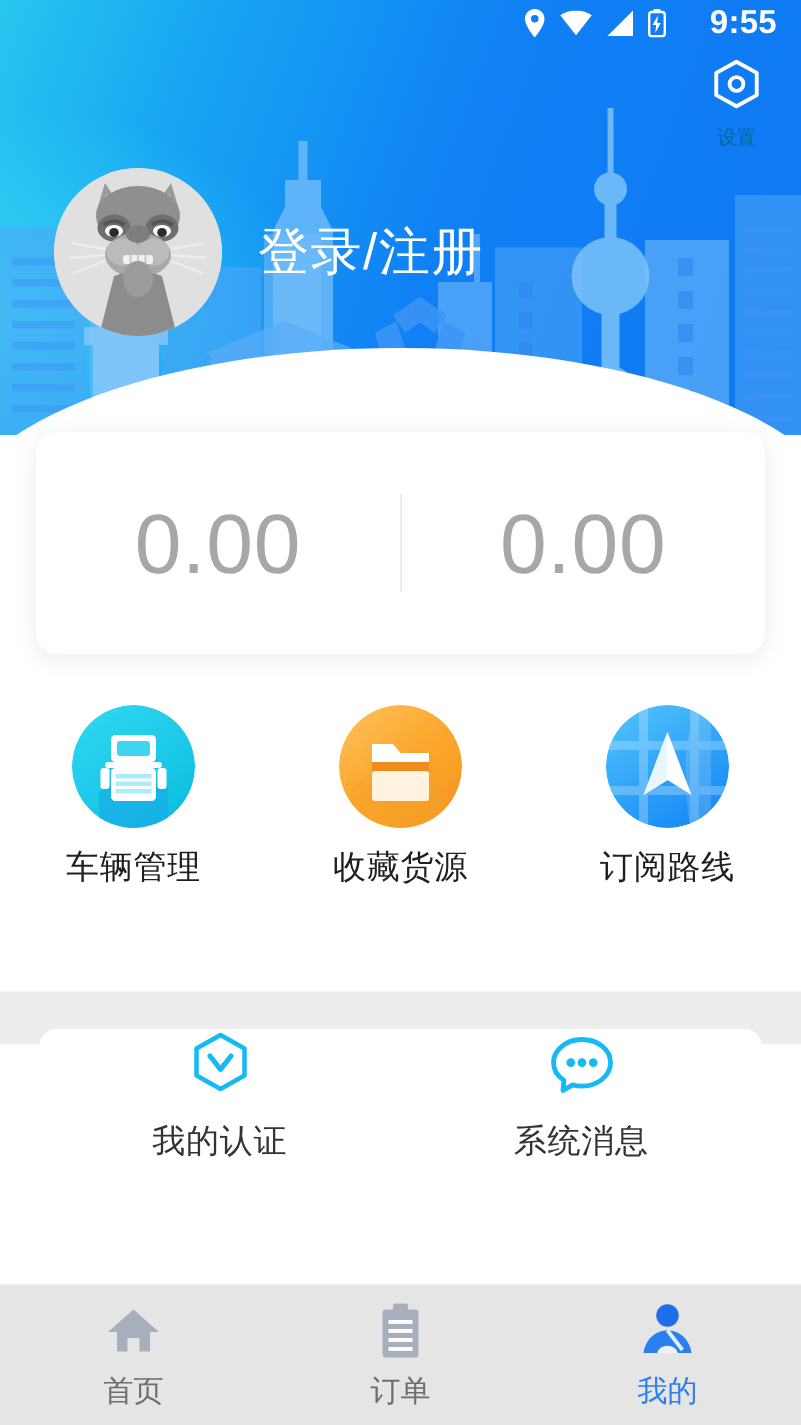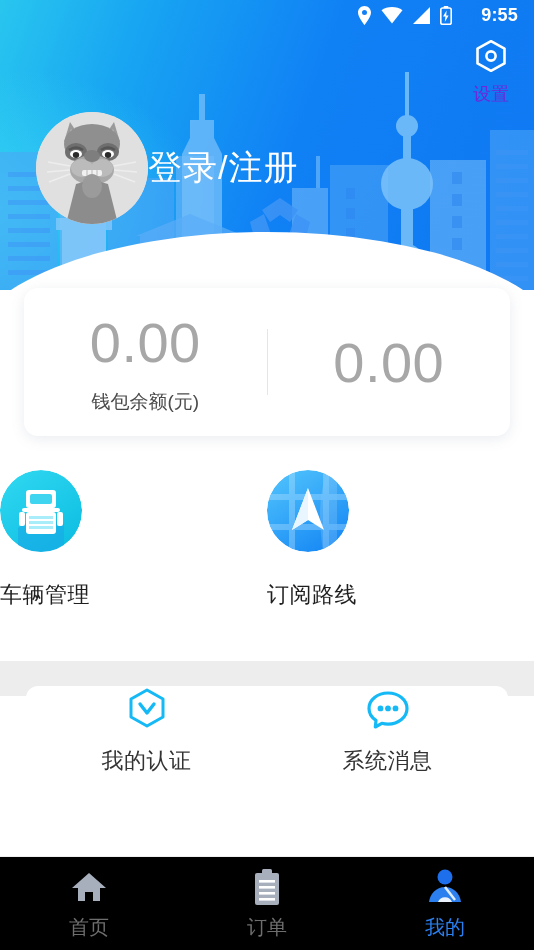--- a/index.html
+++ b/index.html
@@ -31,37 +31,37 @@
   }
 
   
   .statusbar {
     position:absolute; top:0; left:0; width:534px; height:30px;
     display:flex; align-items:center; justify-content:flex-end;
     gap:9px; padding-right:16px; z-index:8;
     color:#fff; font-size:17px; font-weight:bold;
   }
   .statusbar svg { display:block; }
-  .sb-time { font-size:18px; letter-spacing:.2px; margin-left:20px; }
+  .sb-time { font-size:22px; letter-spacing:.2px; margin-left:20px; }
 
   
   .settings {
     position:absolute; top:38px; right:24px; z-index:8;
     display:flex; flex-direction:column; align-items:center; gap:2px;
     color:#fff;
   }
-  .settings-label { font-size:18px; color:#6d28d9; }
+  .settings-label { font-size:13px; color:#0369a1; }
 
   
   .skyline { position:absolute; left:0; bottom:0; width:534px; height:230px; z-index:2; }
 
   
   .profile {
     position:absolute; left:36px; top:112px; z-index:7;
-    display:flex; align-items:center; 
+    display:flex; align-items:center; gap:24px;
   }
   .avatar {
     width:112px; height:112px; border-radius:50%;
     background:#E3E3E3; overflow:hidden; position:relative;
     flex:none;
   }
   .login-text {
     font-size:34px; color:#ffffff; letter-spacing:1px;
   }
 
@@ -78,21 +78,21 @@
   }
   .wallet-value { font-size:56px; color:#A7A7A7; font-weight:500; letter-spacing:.5px; }
   .wallet-label { font-size:19px; color:#4A4A4A; }
   .wallet-divider { width:1px; height:66px; background:#E6E6E6; }
 
   
   .grid1 {
     position:absolute; left:0; top:470px; width:534px;
     display:flex; z-index:3;
   }
-  .cell { flex:1; display:flex; flex-direction:column; gap:28px; }
+  .cell { flex:1; display:flex; flex-direction:column; align-items:center; gap:11px; }
   .cell-icon-lg { width:82px; height:82px; border-radius:50%; overflow:hidden; position:relative; }
   .cell-label-lg { font-size:22px; color:#1f1f1f; letter-spacing:.5px; }
 
   
   .sep-band {
     position:absolute; left:0; top:661px; width:534px; height:35px;
     background:#EDEDED; z-index:1;
   }
 
   
@@ -101,21 +101,21 @@
     background:#fff; border-radius:12px; z-index:3;
     display:flex; align-items:flex-start;
   }
   .cell2 { flex:1; display:flex; flex-direction:column; align-items:center; gap:14px; }
   .cell-icon-sm { width:46px; height:46px; position:relative; }
   .cell-label-sm { font-size:22px; color:#333; letter-spacing:.5px; }
 
   
   .tabbar {
     position:absolute; left:0; bottom:0; width:534px; height:94px;
-    background:#000000; border-top:1px solid #EFEFEF;
+    background:#e5e5e5; border-top:1px solid #EFEFEF;
     display:flex; align-items:center; z-index:10;
   }
   .tab { flex:1; display:flex; flex-direction:column; align-items:center; gap:7px; }
   .tab-icon { width:40px; height:40px; }
   .tab-label { font-size:20px; color:#6E6E6E; }
   .tab.active .tab-label { color:#2B7FEE; }
 </style>
 </head>
 <body>
 
@@ -302,21 +302,20 @@
           <ellipse cx="56" cy="74" rx="10" ry="12" fill="#9B9B9B"></ellipse>
         </svg>
       </div>
       <div class="login-text">登录/注册</div>
     </div>
   </div>
 
   <div class="wallet-card">
     <div class="wallet-col">
       <div class="wallet-value">0.00</div>
-      <div class="wallet-label">钱包余额(元)</div>
     </div>
     <div class="wallet-divider"></div>
     <div class="wallet-col">
       <div class="wallet-value">0.00</div>
     </div>
   </div>
 
   <div class="grid1">
 
     <div class="cell">
@@ -339,20 +338,39 @@
           <g fill="#A9ECFA">
             <rect x="29" y="46" width="24" height="3"></rect>
             <rect x="29" y="51" width="24" height="3"></rect>
             <rect x="29" y="56" width="24" height="3"></rect>
           </g>
         </svg>
       </div>
       <div class="cell-label-lg">车辆管理</div>
     </div>
 
+    <div class="cell">
+      <div class="cell-icon-lg">
+        <svg width="82" height="82" viewBox="0 0 82 82">
+          <defs>
+            <linearGradient id="gFold" x1="0" y1="0" x2="0.8" y2="1">
+              <stop offset="0%" stop-color="#FFC15E"></stop>
+                <stop offset="55%" stop-color="#FBA72C"></stop>
+                <stop offset="100%" stop-color="#F79620"></stop>
+            </linearGradient>
+          </defs>
+          <circle cx="41" cy="41" r="41" fill="url(#gFold)"></circle>
+          <path d="M8 55 q26 -20 50 -4 q12 8 16 16 v15 H8 z" fill="#F5A227" opacity="0.45"></path>
+          <path d="M22 26 h14 l5 6 h19 v8 H22 z" fill="#fff"></path>
+          <rect x="22" y="38" width="38" height="6" fill="#F08C1E"></rect>
+          <rect x="22" y="44" width="38" height="20" rx="2" fill="#FFF3DF"></rect>
+        </svg>
+      </div>
+      <div class="cell-label-lg">收藏货源</div>
+    </div>
 
     <div class="cell">
       <div class="cell-icon-lg">
         <svg width="82" height="82" viewBox="0 0 82 82">
           <defs>
             <linearGradient id="gNav" x1="0" y1="0" x2="0.6" y2="1">
               <stop offset="0%" stop-color="#53C6FD"></stop>
                 <stop offset="100%" stop-color="#1A8CF5"></stop>
             </linearGradient>
             <clipPath id="cNav">

